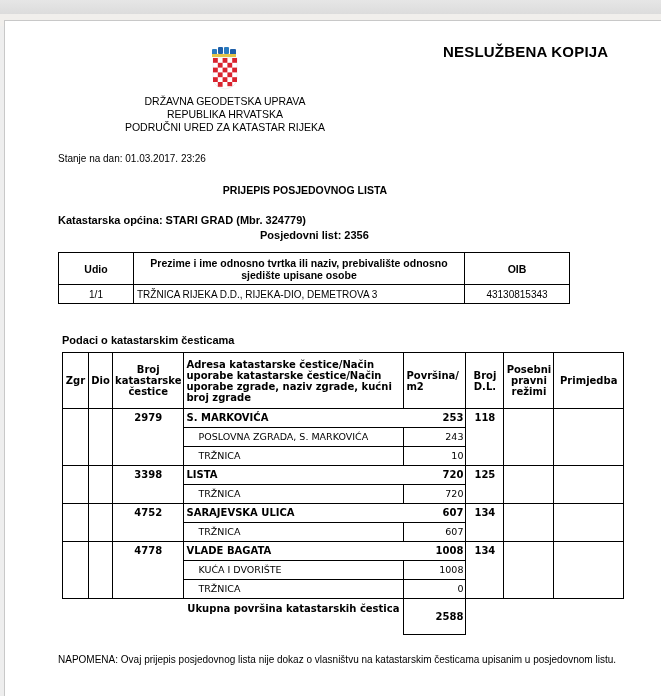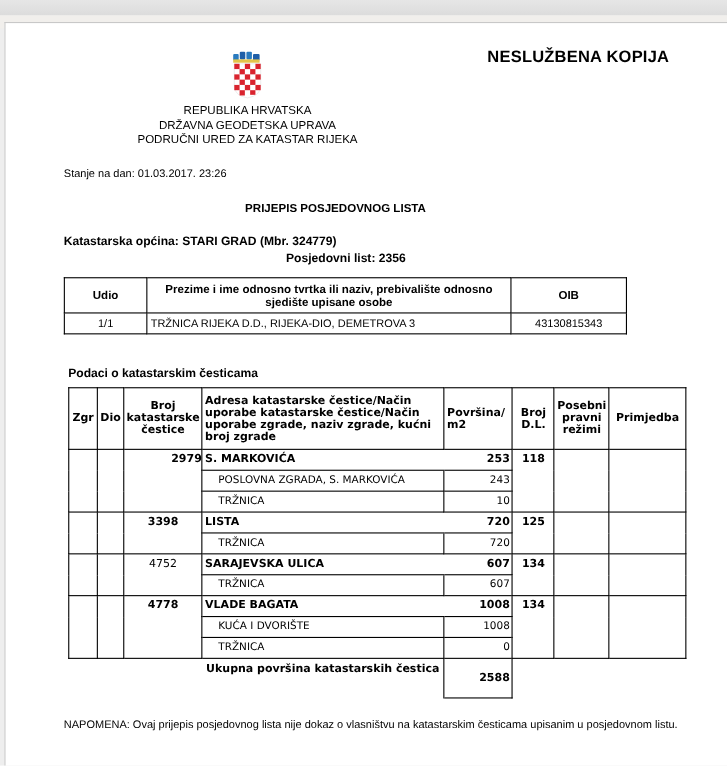--- a/index.html
+++ b/index.html
@@ -87,22 +87,22 @@
         <rect x="17.4" y="26.4" width="4.8" height="4.8"></rect>
       <rect x="3" y="31.2" width="4.8" height="4.8"></rect>
         <rect x="12.6" y="31.2" width="4.8" height="4.8"></rect>
         <rect x="22.2" y="31.2" width="4.8" height="4.8"></rect>
       <rect x="7.8" y="36" width="4.8" height="4.8"></rect>
         <rect x="17.4" y="36" width="4.8" height="4.2"></rect>
     </g>
   </svg>
 
   <div class="abs inst">
+    <div>DRŽAVNA GEODETSKA UPRAVA</div>
     <div>REPUBLIKA HRVATSKA</div>
-    <div>DRŽAVNA GEODETSKA UPRAVA</div>
     <div>PODRUČNI URED ZA KATASTAR RIJEKA</div>
   </div>
 
   <div class="abs small stanje">Stanje na dan: 01.03.2017. 23:26</div>
   <div class="abs doc-title">PRIJEPIS POSJEDOVNOG LISTA</div>
   <div class="abs ko">Katastarska općina: STARI GRAD (Mbr. 324779)</div>
   <div class="abs pl">Posjedovni list: 2356</div>
 
   <table class="owners">
     <tbody>
@@ -131,21 +131,21 @@
         <th style="width:62px; text-align:left">Površina/ m2</th>
         <th style="width:38px">Broj D.L.</th>
         <th style="width:50px">Posebni pravni režimi</th>
         <th>Primjedba</th>
       </tr>
     </thead>
     <tbody id="parcel-body">
         <tr>
           <td rowspan="3" style="border: 1px solid rgb(0, 0, 0);"></td>
           <td rowspan="3" style="border: 1px solid rgb(0, 0, 0);"></td>
-          <td rowspan="3" style="border: 1px solid rgb(0, 0, 0); text-align: right; font-weight: bold; line-height: 18px;">2979</td>
+          <td rowspan="3" style="border: 1px solid rgb(0, 0, 0); text-align: center; font-weight: bold; line-height: 18px;">2979</td>
           <td class="row-b" style="border-top: 1px solid rgb(0, 0, 0); border-bottom: 1px solid rgb(0, 0, 0); border-left: 1px solid rgb(0, 0, 0); border-image: initial; border-right: none; padding-left: 2px;">S. MARKOVIĆA</td>
           <td class="row-b" style="border-top: 1px solid rgb(0, 0, 0); border-right: 1px solid rgb(0, 0, 0); border-bottom: 1px solid rgb(0, 0, 0); border-image: initial; border-left: none; text-align: right; padding-right: 2px;">253</td>
           <td rowspan="3" style="border: 1px solid rgb(0, 0, 0); font-weight: bold; padding-left: 8px; line-height: 18px;">118</td>
           <td rowspan="3" style="border: 1px solid rgb(0, 0, 0);"></td>
           <td rowspan="3" style="border: 1px solid rgb(0, 0, 0);"></td>
         </tr>
         <tr>
           <td class="sub" style="border: 1px solid rgb(0, 0, 0); padding-left: 14px;">POSLOVNA ZGRADA, S. MARKOVIĆA</td>
           <td class="sub" style="border: 1px solid rgb(0, 0, 0); text-align: right; padding-right: 2px;">243</td>
         </tr>
@@ -163,21 +163,21 @@
           <td rowspan="2" style="border: 1px solid rgb(0, 0, 0);"></td>
           <td rowspan="2" style="border: 1px solid rgb(0, 0, 0);"></td>
         </tr>
         <tr>
           <td class="sub" style="border: 1px solid rgb(0, 0, 0); padding-left: 14px;">TRŽNICA</td>
           <td class="sub" style="border: 1px solid rgb(0, 0, 0); text-align: right; padding-right: 2px;">720</td>
         </tr>
         <tr>
           <td rowspan="2" style="border: 1px solid rgb(0, 0, 0);"></td>
           <td rowspan="2" style="border: 1px solid rgb(0, 0, 0);"></td>
-          <td rowspan="2" style="border: 1px solid rgb(0, 0, 0); text-align: center; font-weight: normal; line-height: 18px;">4752</td>
+          <td rowspan="2" style="border: 1px solid rgb(0, 0, 0); text-align: center; font-weight: bold; line-height: 18px;">4752</td>
           <td class="row-b" style="border-top: 1px solid rgb(0, 0, 0); border-bottom: 1px solid rgb(0, 0, 0); border-left: 1px solid rgb(0, 0, 0); border-image: initial; border-right: none; padding-left: 2px;">SARAJEVSKA ULICA</td>
           <td class="row-b" style="border-top: 1px solid rgb(0, 0, 0); border-right: 1px solid rgb(0, 0, 0); border-bottom: 1px solid rgb(0, 0, 0); border-image: initial; border-left: none; text-align: right; padding-right: 2px;">607</td>
           <td rowspan="2" style="border: 1px solid rgb(0, 0, 0); font-weight: bold; padding-left: 8px; line-height: 18px;">134</td>
           <td rowspan="2" style="border: 1px solid rgb(0, 0, 0);"></td>
           <td rowspan="2" style="border: 1px solid rgb(0, 0, 0);"></td>
         </tr>
         <tr>
           <td class="sub" style="border: 1px solid rgb(0, 0, 0); padding-left: 14px;">TRŽNICA</td>
           <td class="sub" style="border: 1px solid rgb(0, 0, 0); text-align: right; padding-right: 2px;">607</td>
         </tr>

